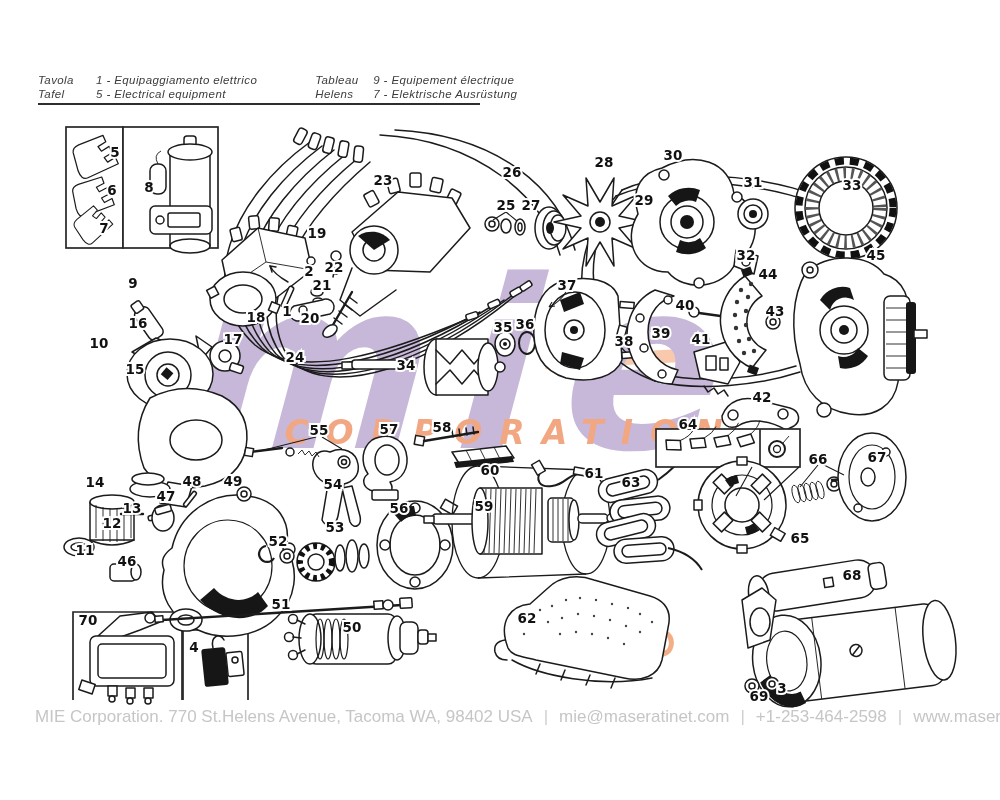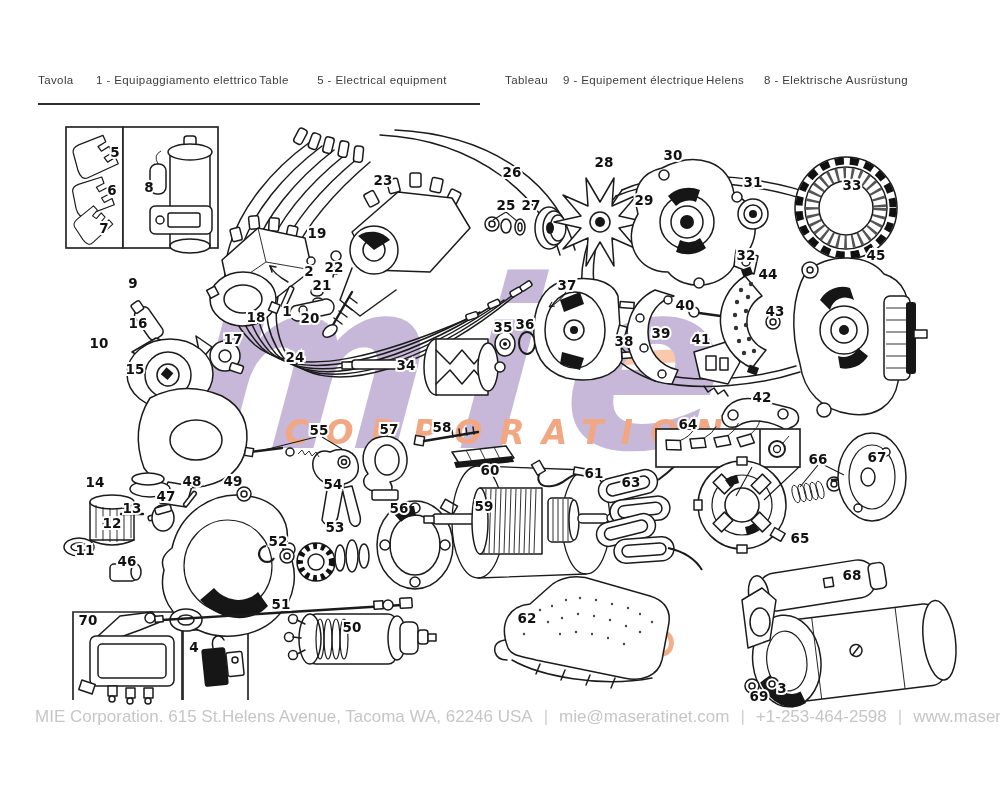--- a/index.html
+++ b/index.html
@@ -1,21 +1,21 @@
 <!DOCTYPE html>
 <html><head>
 <meta charset="utf-8">
 <style>
   html,body{margin:0;padding:0;background:#e8e8e8;}
   #page{position:relative;width:1000px;height:800px;background:#ffffff;overflow:hidden;
         font-family:"Liberation Sans",sans-serif;}
   
   #header{position:absolute;left:38px;top:74px;display:flex;gap:58px;color:#3c3c3c;
           font-size:11.5px;letter-spacing:.4px;}
-  .hcol{display:flex;gap:2px;}
+  .hcol{display:flex;flex-direction:column;gap:2px;font-style:italic;}
   .hrow{display:flex;}
   .hrow .hl{display:inline-block;width:58px;}
   #hrule{position:absolute;left:38px;top:103px;width:442px;height:2px;background:#2e2e2e;}
   
   #footer{position:absolute;left:35px;top:707px;width:950px;color:#c6c6c6;font-size:17px;
           white-space:nowrap;}
   #footer .sep{padding:0 11px;color:#cfcfcf;}
   
   svg{position:absolute;left:0;top:0;}
   .ln{fill:none;stroke:#1b1b1b;stroke-width:1.5;stroke-linecap:round;stroke-linejoin:round;}
@@ -37,32 +37,32 @@
 
 <div id="page">
 
   <div id="header">
     <div class="hcol">
       <div class="hrow">
         <span class="hl">Tavola</span>
         <span>1 - Equipaggiamento elettrico</span>
       </div>
       <div class="hrow">
-        <span class="hl">Table</span>
+        <span class="hl">Tafel</span>
         <span>5 - Electrical equipment</span>
       </div>
     </div>
     <div class="hcol">
       <div class="hrow">
         <span class="hl">Tableau</span>
         <span>9 - Equipement électrique</span>
       </div>
       <div class="hrow">
         <span class="hl">Helens</span>
-        <span>8 - Elektrische Ausrüstung</span>
+        <span>7 - Elektrische Ausrüstung</span>
       </div>
     </div>
   </div>
   <div id="hrule"></div>
 
   <svg id="diagram" width="1000" height="800" viewBox="0 0 1000 800">
 
     <g id="watermark">
       <rect x="545" y="352" width="160" height="13" transform="rotate(-3 625 358)" fill="#f6bb98" opacity=".8"></rect>
       <text class="wm-mie" x="495" y="448" text-anchor="middle" transform="skewX(-4)">mie</text>
@@ -628,15 +628,15 @@
         <text x="800" y="543" class="callout">65</text>
         <text x="818" y="464" class="callout">66</text>
         <text x="877" y="462" class="callout">67</text>
         <text x="852" y="580" class="callout">68</text>
         <text x="759" y="701" class="callout">69</text>
         <text x="88" y="625" class="callout">70</text>
       </g>
   </svg>
 
   <div id="footer">
-    <span>MIE Corporation. 615 St.Helens Avenue, Tacoma WA, 62246 USA</span><span class="sep">|</span><span>mie@maseratinet.com</span><span class="sep">|</span><span>+1-253-464-2598</span><span class="sep">|</span><span>www.maseratinet.com</span>
+    <span>MIE Corporation. 770 St.Helens Avenue, Tacoma WA, 98402 USA</span><span class="sep">|</span><span>mie@maseratinet.com</span><span class="sep">|</span><span>+1-253-464-2598</span><span class="sep">|</span><span>www.maseratinet.com</span>
   </div>
 </div>
 
 </body></html>

